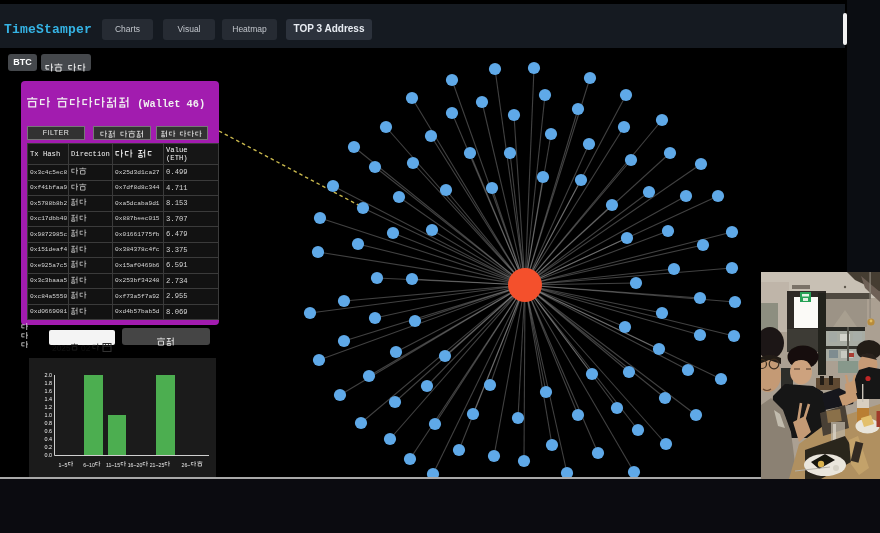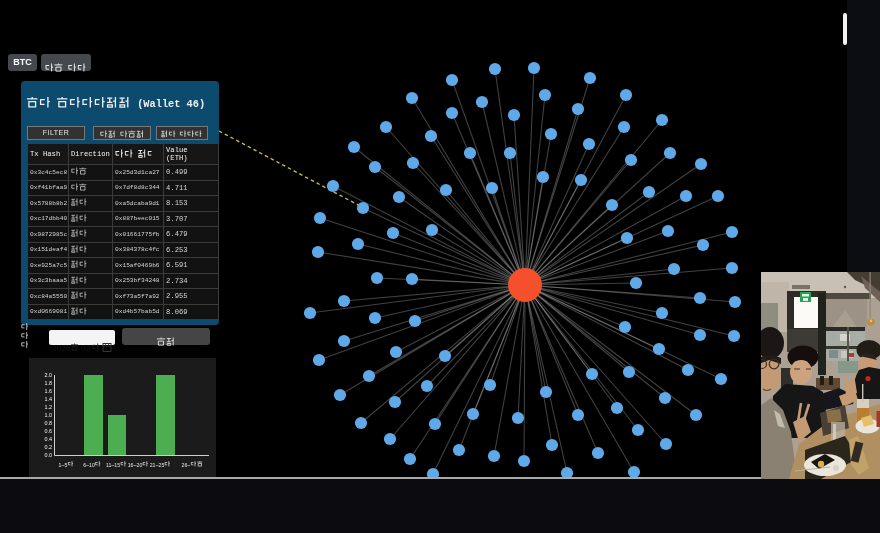--- a/index.html
+++ b/index.html
@@ -6,21 +6,21 @@
 #topbar{position:absolute;left:0;top:4px;width:845px;height:44px;background:#151a21}
 #logo{position:absolute;left:4px;top:18px;font-family:"Liberation Mono",monospace;font-weight:bold;font-size:13px;color:#35b3e4;letter-spacing:0.2px}
 .nav{position:absolute;top:15px;height:21px;background:#262b33;border-radius:3px;color:#c2c6cc;font-size:8.5px;text-align:center;line-height:21px}
 #nv1{left:102px;width:51px}
 #nv2{left:163px;width:52px}
 #nv3{left:222px;width:55px}
 #nv4{left:286px;width:86px;background:#2c323c;color:#e8ecf2;font-weight:bold;font-size:10px;line-height:20px}
 .pill{position:absolute;top:54px;height:17px;background:#45484c;border-radius:3px;color:#fff;text-align:center}
 #btc{left:8px;width:29px;font-size:9px;font-weight:bold;line-height:17px}
 #krw{left:41px;width:50px;padding-top:3.5px}
-#panel{position:absolute;left:21px;top:81px;width:198px;height:244px;background:#0c4a6e;border-radius:4px}
+#panel{position:absolute;left:21px;top:81px;width:198px;height:244px;background:#a21caf;border-radius:4px}
 #ptitle{position:absolute;left:6px;top:15px;font-family:"Liberation Mono",monospace;font-weight:bold;font-size:10.3px;color:#f0f0f0;white-space:nowrap}
 .fbtn{position:absolute;top:45px;height:14px;background:#323232;border:1px solid #777;color:#e8e8e8;font-size:7px;text-align:center}
 #fb1{left:6px;width:58px;line-height:12px;letter-spacing:0.5px}
 #fb2{left:72px;width:58px;padding-top:2.5px}
 #fb3{left:135px;width:52px;padding-top:2.5px}
 table.tx{position:absolute;left:6px;top:62px;border-collapse:collapse;table-layout:fixed;width:191px;font-family:"Liberation Mono",monospace;color:#d5d5d5}
 table.tx td{border:1px solid #3b3b3b;background:#121212;font-size:6.2px;padding:0 2px;height:15.5px;white-space:nowrap}
 table.tx tr.hd td{font-size:7.2px;font-weight:normal;color:#f5f5f5;height:21px;background:#161616}
 table.tx td.v{font-size:7.2px}
 table.tx td:nth-child(1){width:41px}
@@ -227,20 +227,27 @@
         <circle cx="696" cy="415" r="6.1"></circle>
         <circle cx="638" cy="430" r="6.1"></circle>
         <circle cx="552" cy="445" r="6.1"></circle>
         <circle cx="598" cy="453" r="6.1"></circle>
         <circle cx="666" cy="444" r="6.1"></circle>
         <circle cx="567" cy="473" r="6.1"></circle>
         <circle cx="634" cy="472" r="6.1"></circle>
       </g>
 <circle cx="525" cy="285" r="17" fill="#f4502c"></circle>
 </svg>
+<div id="topbar">
+      <div id="logo">TimeStamper</div>
+<div class="nav" id="nv1">Charts</div>
+      <div class="nav" id="nv2">Visual</div>
+      <div class="nav" id="nv3">Heatmap</div>
+      <div class="nav" id="nv4">TOP 3 Address</div>
+    </div>
 <div class="pill" id="btc">BTC</div>
 <div class="pill" id="krw"><svg width="42" height="9" viewBox="0 0 42 9">
         <path d="M0.6 2.5h3.6M1.0 2.5v3.6h3.0M6.6 0.5v8.0M6.6 4.1h1.4" stroke="#ffffff" stroke-width="0.88" fill="none"></path>
         <path d="M9.4 1.9h8.0M13.4 0.5v1.4M10.9 4.1h5.1v4.0h-5.1z" stroke="#ffffff" stroke-width="0.88" fill="none"></path>
         <path d="M23.5 2.5h3.6M23.8 2.5v3.6h3.0M29.4 0.5v8.0M29.4 4.1h1.4" stroke="#ffffff" stroke-width="0.88" fill="none"></path>
         <path d="M33.0 2.5h3.6M33.3 2.5v3.6h3.0M38.9 0.5v8.0M38.9 4.1h1.4" stroke="#ffffff" stroke-width="0.88" fill="none"></path>
       </svg></div>
 <div id="panel">
 <div id="ptitle"><svg width="104" height="13" viewBox="0 0 104 13" style="vertical-align:-2px">
           <path d="M0.0 2.9h10.4M5.2 1.0v1.9M1.9 5.7h6.7v5.2h-6.7z" stroke="#f0f0f0" stroke-width="1.32" fill="none"></path>
@@ -325,21 +332,21 @@
             <td>0x01661775fb</td>
             <td class="v">6.479</td>
           </tr>
           <tr>
             <td>0x151deaf4</td>
             <td><svg width="16" height="8" viewBox="0 0 16 8">
                 <path d="M0.4 1.3h3.5M2.1 1.3v2.8M0.4 4.1h3.5M6.0 0.5v7.0M4.3 3.3h1.6M0.7 5.8h3.1v1.5h-3.1z" stroke="#dcdcdc" stroke-width="0.72" fill="none"></path>
                 <path d="M8.8 2.2h3.1M9.1 2.2v3.1h2.7M14.0 0.5v7.0M14.0 3.6h1.3" stroke="#dcdcdc" stroke-width="0.72" fill="none"></path>
               </svg></td>
             <td>0x384378c4fc</td>
-            <td class="v">6.253</td>
+            <td class="v">3.375</td>
           </tr>
           <tr>
             <td>0xe925a7c5</td>
             <td><svg width="16" height="8" viewBox="0 0 16 8">
                 <path d="M0.4 1.3h3.5M2.1 1.3v2.8M0.4 4.1h3.5M6.0 0.5v7.0M4.3 3.3h1.6M0.7 5.8h3.1v1.5h-3.1z" stroke="#dcdcdc" stroke-width="0.72" fill="none"></path>
                 <path d="M8.8 2.2h3.1M9.1 2.2v3.1h2.7M14.0 0.5v7.0M14.0 3.6h1.3" stroke="#dcdcdc" stroke-width="0.72" fill="none"></path>
               </svg></td>
             <td>0x15af0469b6</td>
             <td class="v">6.591</td>
           </tr>

